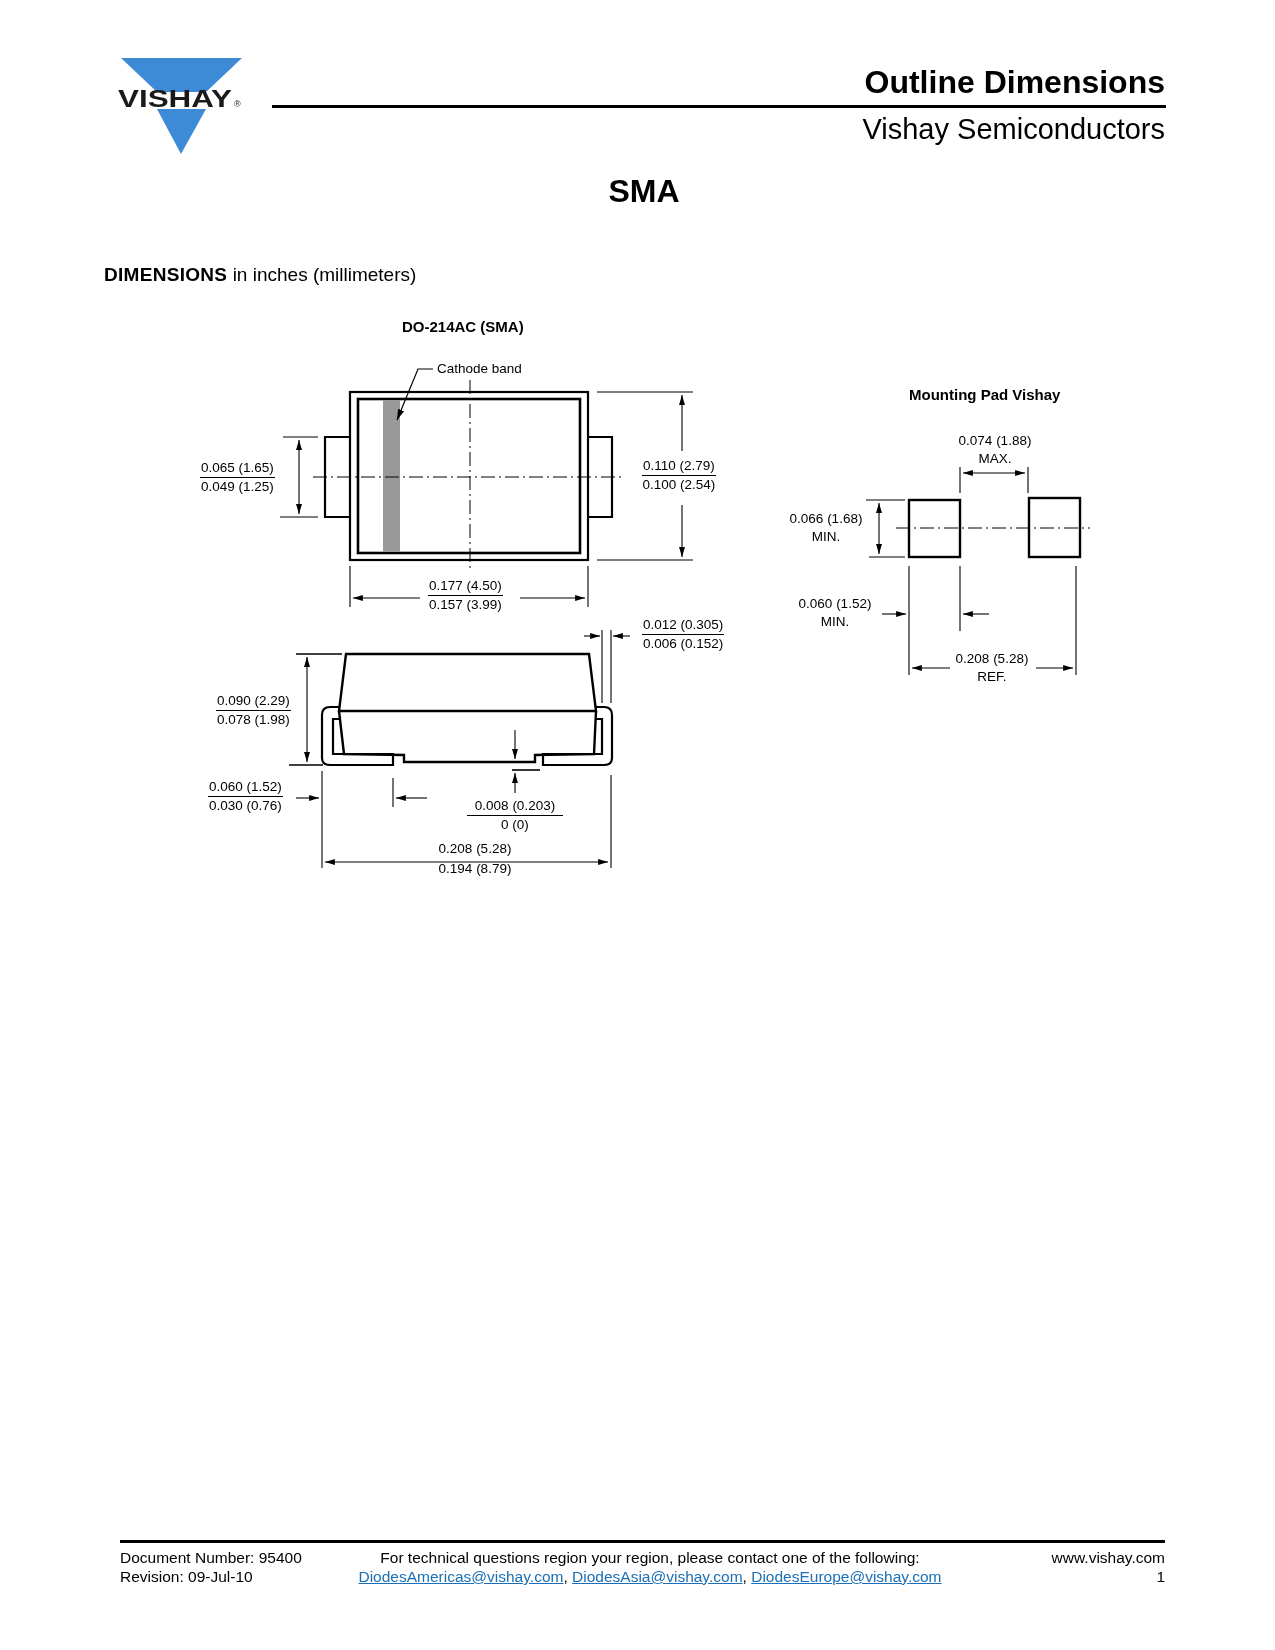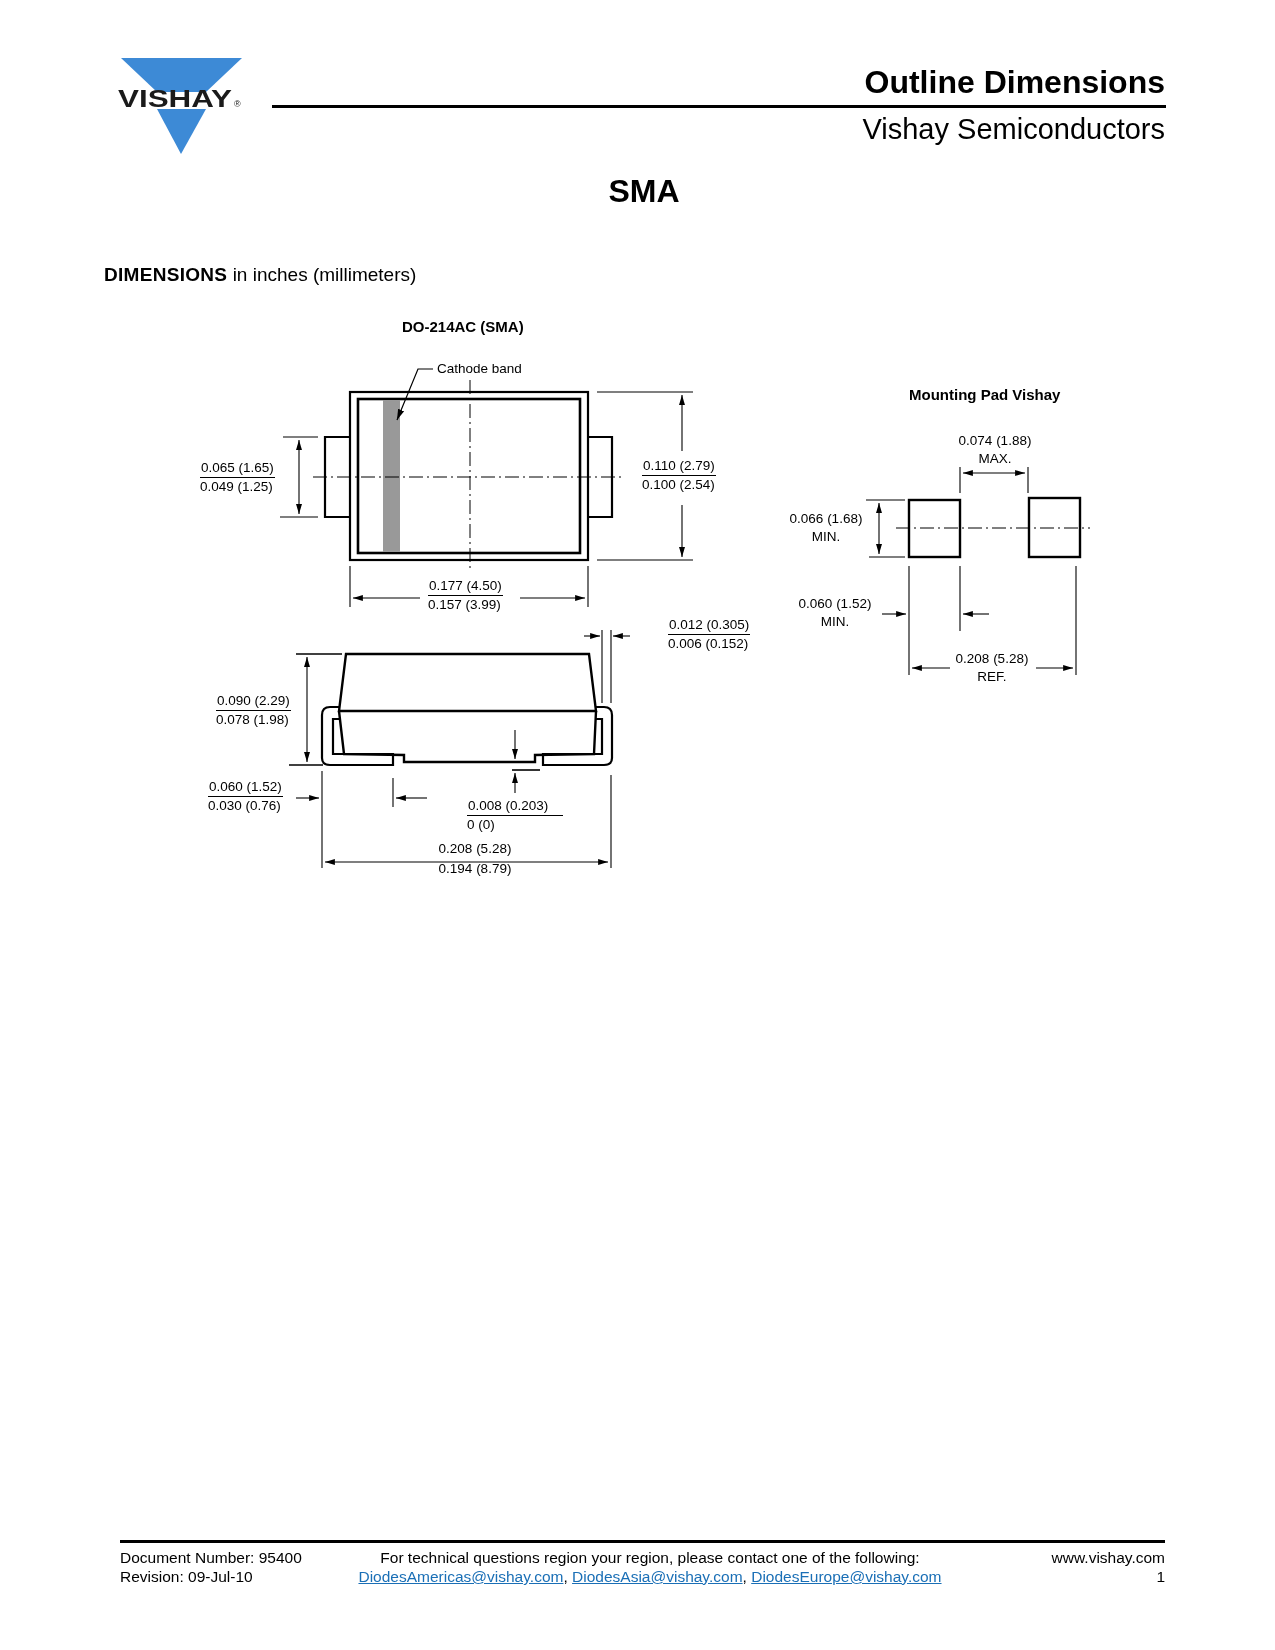--- a/index.html
+++ b/index.html
@@ -10,21 +10,21 @@
   .hdr-rule { left: 272px; top: 105px; width: 894px; height: 3px; background: #000; }
   .hdr-title { right: 110px; top: 64px; font-size: 32px; font-weight: bold; }
   .hdr-sub { right: 110px; top: 113px; font-size: 29px; }
   .doc-title { left: 0; width: 1288px; text-align: center; top: 173px; font-size: 32px; font-weight: bold; }
   .dims-heading { left: 104px; top: 264px; font-size: 19px; }
   .dims-heading b { font-weight: 900; letter-spacing: 0.3px; }
   .pkg-title { left: 402px; top: 318px; font-size: 15px; font-weight: bold; }
   .pad-title { left: 909px; top: 386px; font-size: 15px; font-weight: bold; }
   .drawing { left: 0; top: 0; width: 1275px; height: 900px; }
   .lbl { font-size: 13.5px; position: absolute; white-space: nowrap; line-height: 18px; }
-  .frac { }
+  .frac { text-align: center; }
   .frac .top { border-bottom: 1.3px solid #000; display: block; padding: 0 1px; }
   .frac .bot { display: block; }
   .footer-rule { left: 120px; top: 1540px; width: 1045px; height: 3px; background: #000; }
   .foot { font-size: 15.5px; line-height: 19px; }
   .foot a { color: #1a6fb6; text-decoration: underline; }
 </style>
 </head>
 <body>
 
 <div class="abs logo">
@@ -140,21 +140,21 @@
   <span class="bot">0.049 (1.25)</span>
 </div>
 <div class="lbl frac" style="left:642px; top:457px;">
   <span class="top">0.110 (2.79)</span>
   <span class="bot">0.100 (2.54)</span>
 </div>
 <div class="lbl frac" style="left:428px; top:577px;">
   <span class="top">0.177 (4.50)</span>
   <span class="bot">0.157 (3.99)</span>
 </div>
-<div class="lbl frac" style="left:642px; top:616px;margin-left:26px;">
+<div class="lbl frac" style="left:642px; top:616px;">
   <span class="top">0.012 (0.305)</span>
   <span class="bot">0.006 (0.152)</span>
 </div>
 <div class="lbl frac" style="left:216px; top:692px;">
   <span class="top">0.090 (2.29)</span>
   <span class="bot">0.078 (1.98)</span>
 </div>
 <div class="lbl frac" style="left:208px; top:778px;">
   <span class="top">0.060 (1.52)</span>
   <span class="bot">0.030 (0.76)</span>

